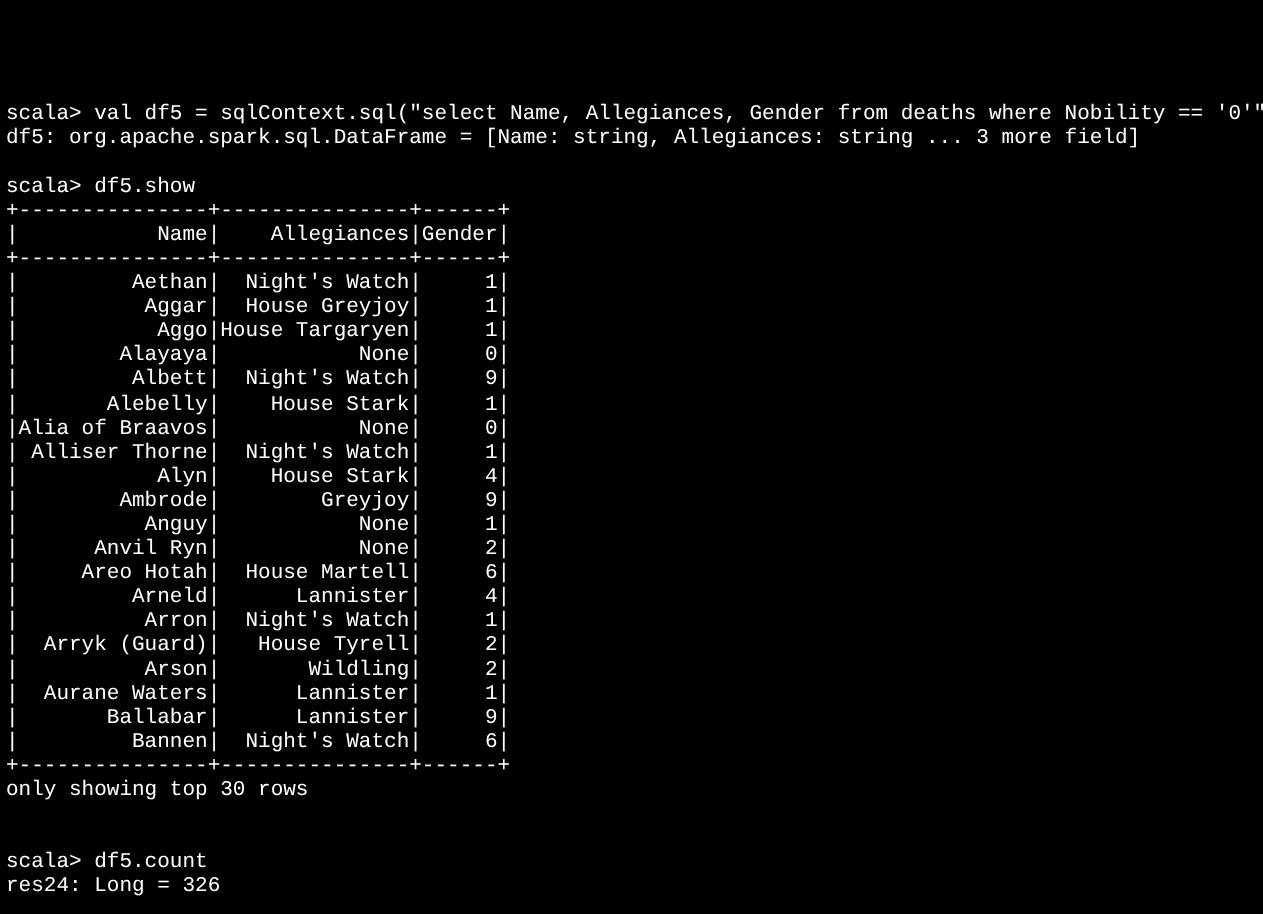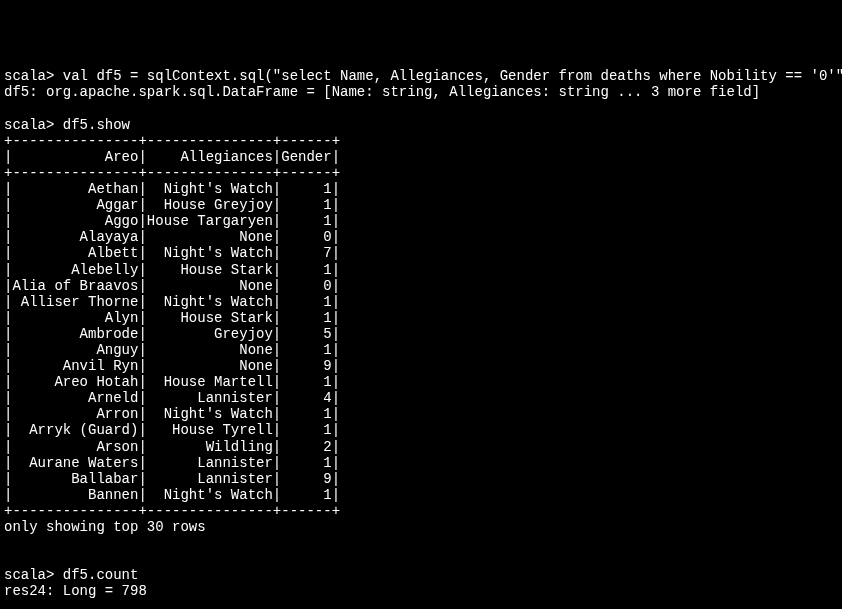--- a/index.html
+++ b/index.html
@@ -26,43 +26,43 @@
 </head>
 <body>
 
 
 
 <div class="terminal"><span>scala&gt; val df5 = sqlContext.sql("select Name, Allegiances, Gender from deaths where Nobility == '0'")</span>
 <span>df5: org.apache.spark.sql.DataFrame = [Name: string, Allegiances: string ... 3 more field]</span>
 <span></span>
 <span>scala&gt; df5.show</span>
 <span>+---------------+---------------+------+</span>
-<span>|           Areo|    Allegiances|Gender|</span>
+<span>|           Name|    Allegiances|Gender|</span>
 <span>+---------------+---------------+------+</span>
 <span>|         Aethan|  Night's Watch|     1|</span>
 <span>|          Aggar|  House Greyjoy|     1|</span>
 <span>|           Aggo|House Targaryen|     1|</span>
 <span>|        Alayaya|           None|     0|</span>
-<span>|         Albett|  Night's Watch|     7|</span>
+<span>|         Albett|  Night's Watch|     9|</span>
 <span>|       Alebelly|    House Stark|     1|</span>
 <span>|Alia of Braavos|           None|     0|</span>
 <span>| Alliser Thorne|  Night's Watch|     1|</span>
-<span>|           Alyn|    House Stark|     1|</span>
-<span>|        Ambrode|        Greyjoy|     5|</span>
+<span>|           Alyn|    House Stark|     4|</span>
+<span>|        Ambrode|        Greyjoy|     9|</span>
 <span>|          Anguy|           None|     1|</span>
-<span>|      Anvil Ryn|           None|     9|</span>
-<span>|     Areo Hotah|  House Martell|     1|</span>
+<span>|      Anvil Ryn|           None|     2|</span>
+<span>|     Areo Hotah|  House Martell|     6|</span>
 <span>|         Arneld|      Lannister|     4|</span>
 <span>|          Arron|  Night's Watch|     1|</span>
-<span>|  Arryk (Guard)|   House Tyrell|     1|</span>
+<span>|  Arryk (Guard)|   House Tyrell|     2|</span>
 <span>|          Arson|       Wildling|     2|</span>
 <span>|  Aurane Waters|      Lannister|     1|</span>
 <span>|       Ballabar|      Lannister|     9|</span>
-<span>|         Bannen|  Night's Watch|     1|</span>
+<span>|         Bannen|  Night's Watch|     6|</span>
 <span>+---------------+---------------+------+</span>
 <span>only showing top 30 rows</span>
 <span></span>
 <span></span>
 <span>scala&gt; df5.count</span>
-<span>res24: Long = 798</span></div>
+<span>res24: Long = 326</span></div>
 
 
 
 
 </body></html>

